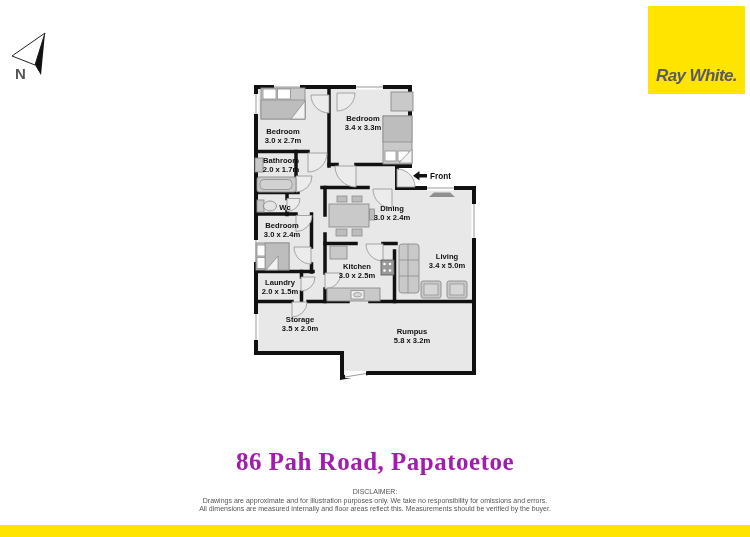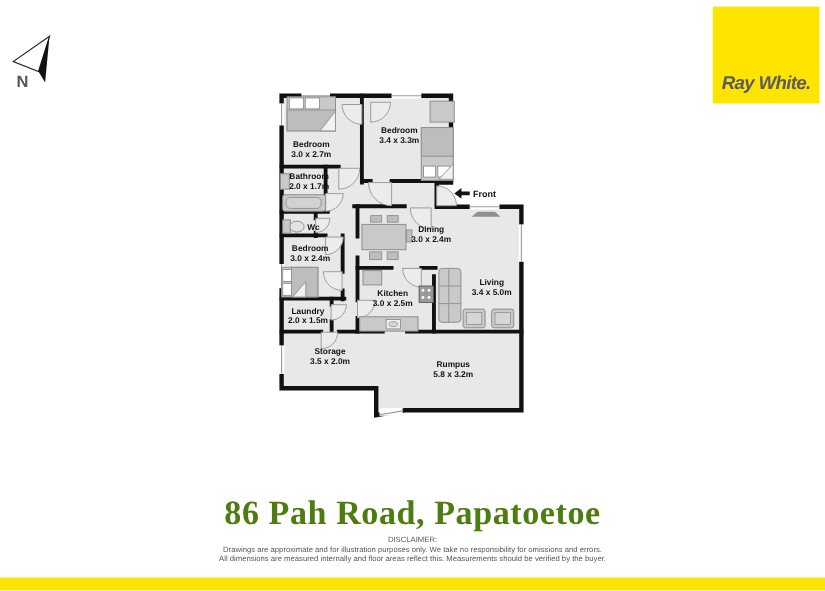--- a/index.html
+++ b/index.html
@@ -19,21 +19,21 @@
   .front-label{font-weight:bold;font-size:8.2px;fill:#111111;
         font-family:"Liberation Sans",sans-serif;}
   .wall{stroke:#111111;stroke-width:3.5;stroke-linecap:square;}
   .winline{stroke:#9a9a9a;stroke-width:1;}
   .doorarc{fill:#ececec;stroke:#9c9c9c;stroke-width:0.9;}
   .furn{fill:#c9c9c9;stroke:#8d8d8d;stroke-width:0.9;}
   .furn2{fill:#bdbdbd;stroke:#8d8d8d;stroke-width:0.8;}
   .pillow{fill:#ffffff;stroke:#8d8d8d;stroke-width:0.8;}
   
   #address{position:absolute;left:0;top:448px;width:750px;text-align:center;
-        font-family:"Liberation Serif",serif;font-weight:bold;font-size:31px;color:#4d7c0f;
+        font-family:"Liberation Serif",serif;font-weight:bold;font-size:25px;color:#a21caf;
         letter-spacing:0.5px;}
   #disclaimer{position:absolute;left:0;top:488px;width:750px;text-align:center;
         font-size:7px;line-height:8.5px;color:#555555;}
 </style>
 </head>
 <body>
 
 <div id="page">
 
   <svg id="compass" width="70" height="70" viewBox="0 0 70 70">

